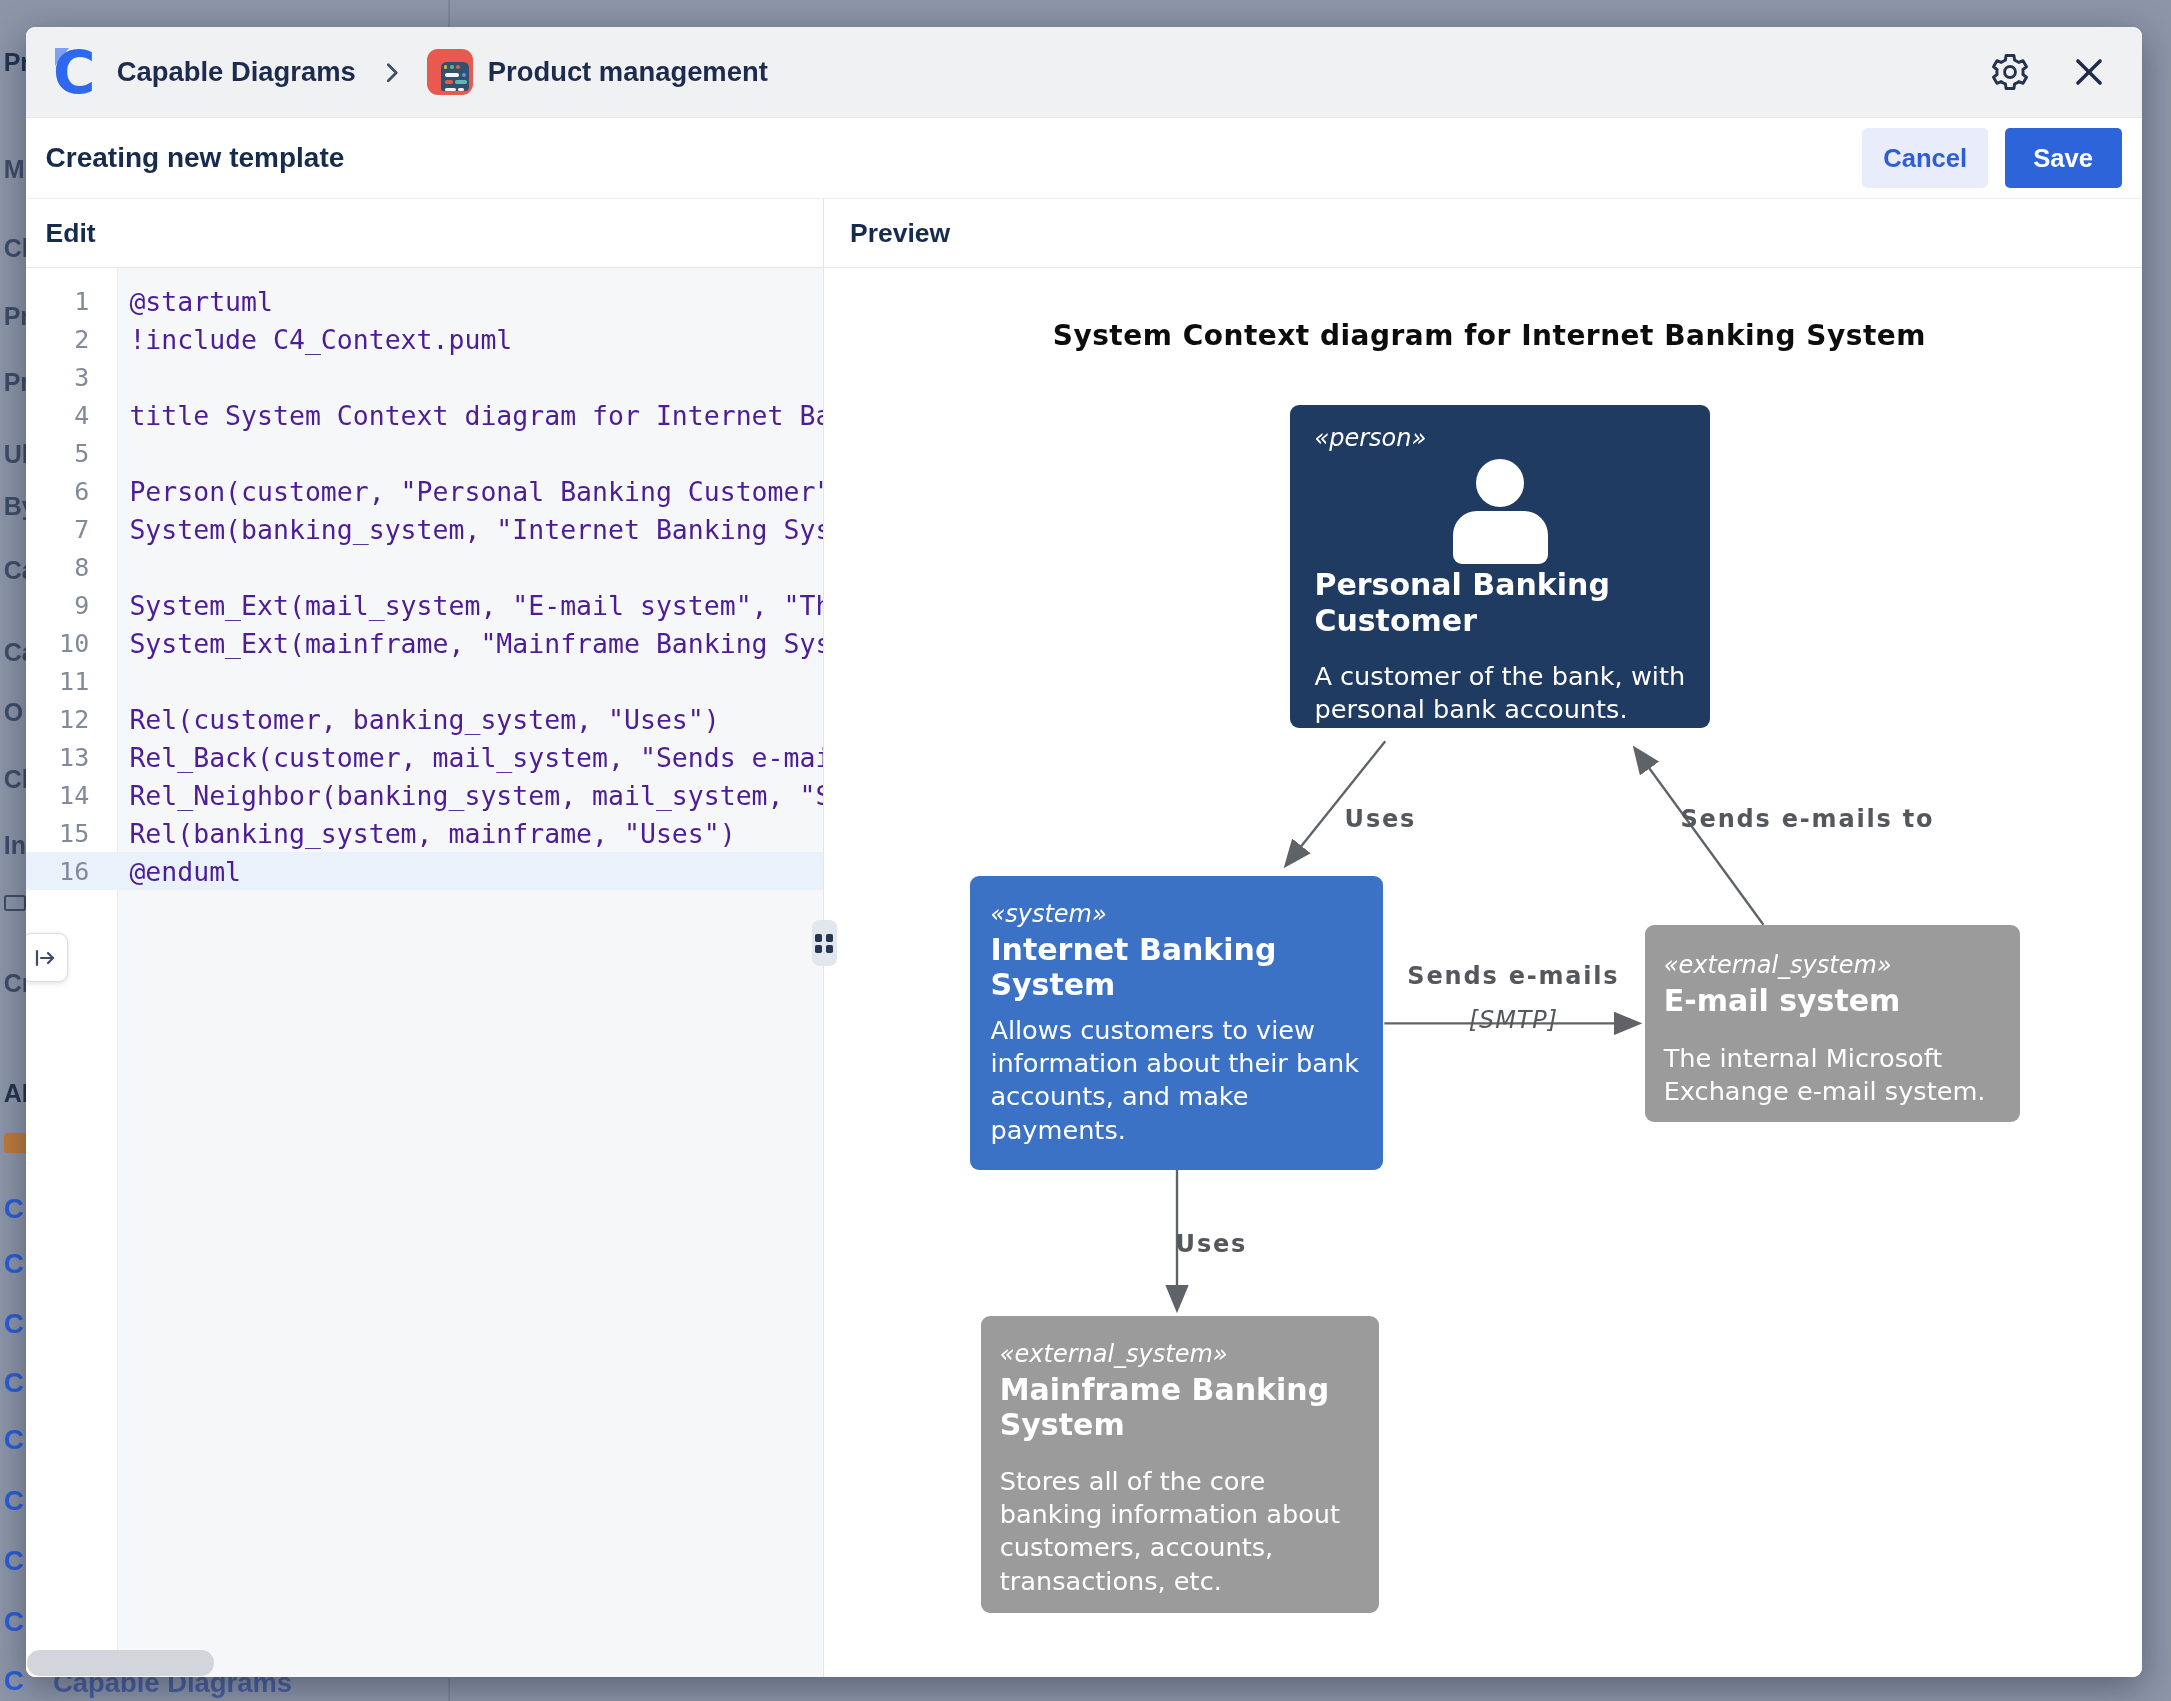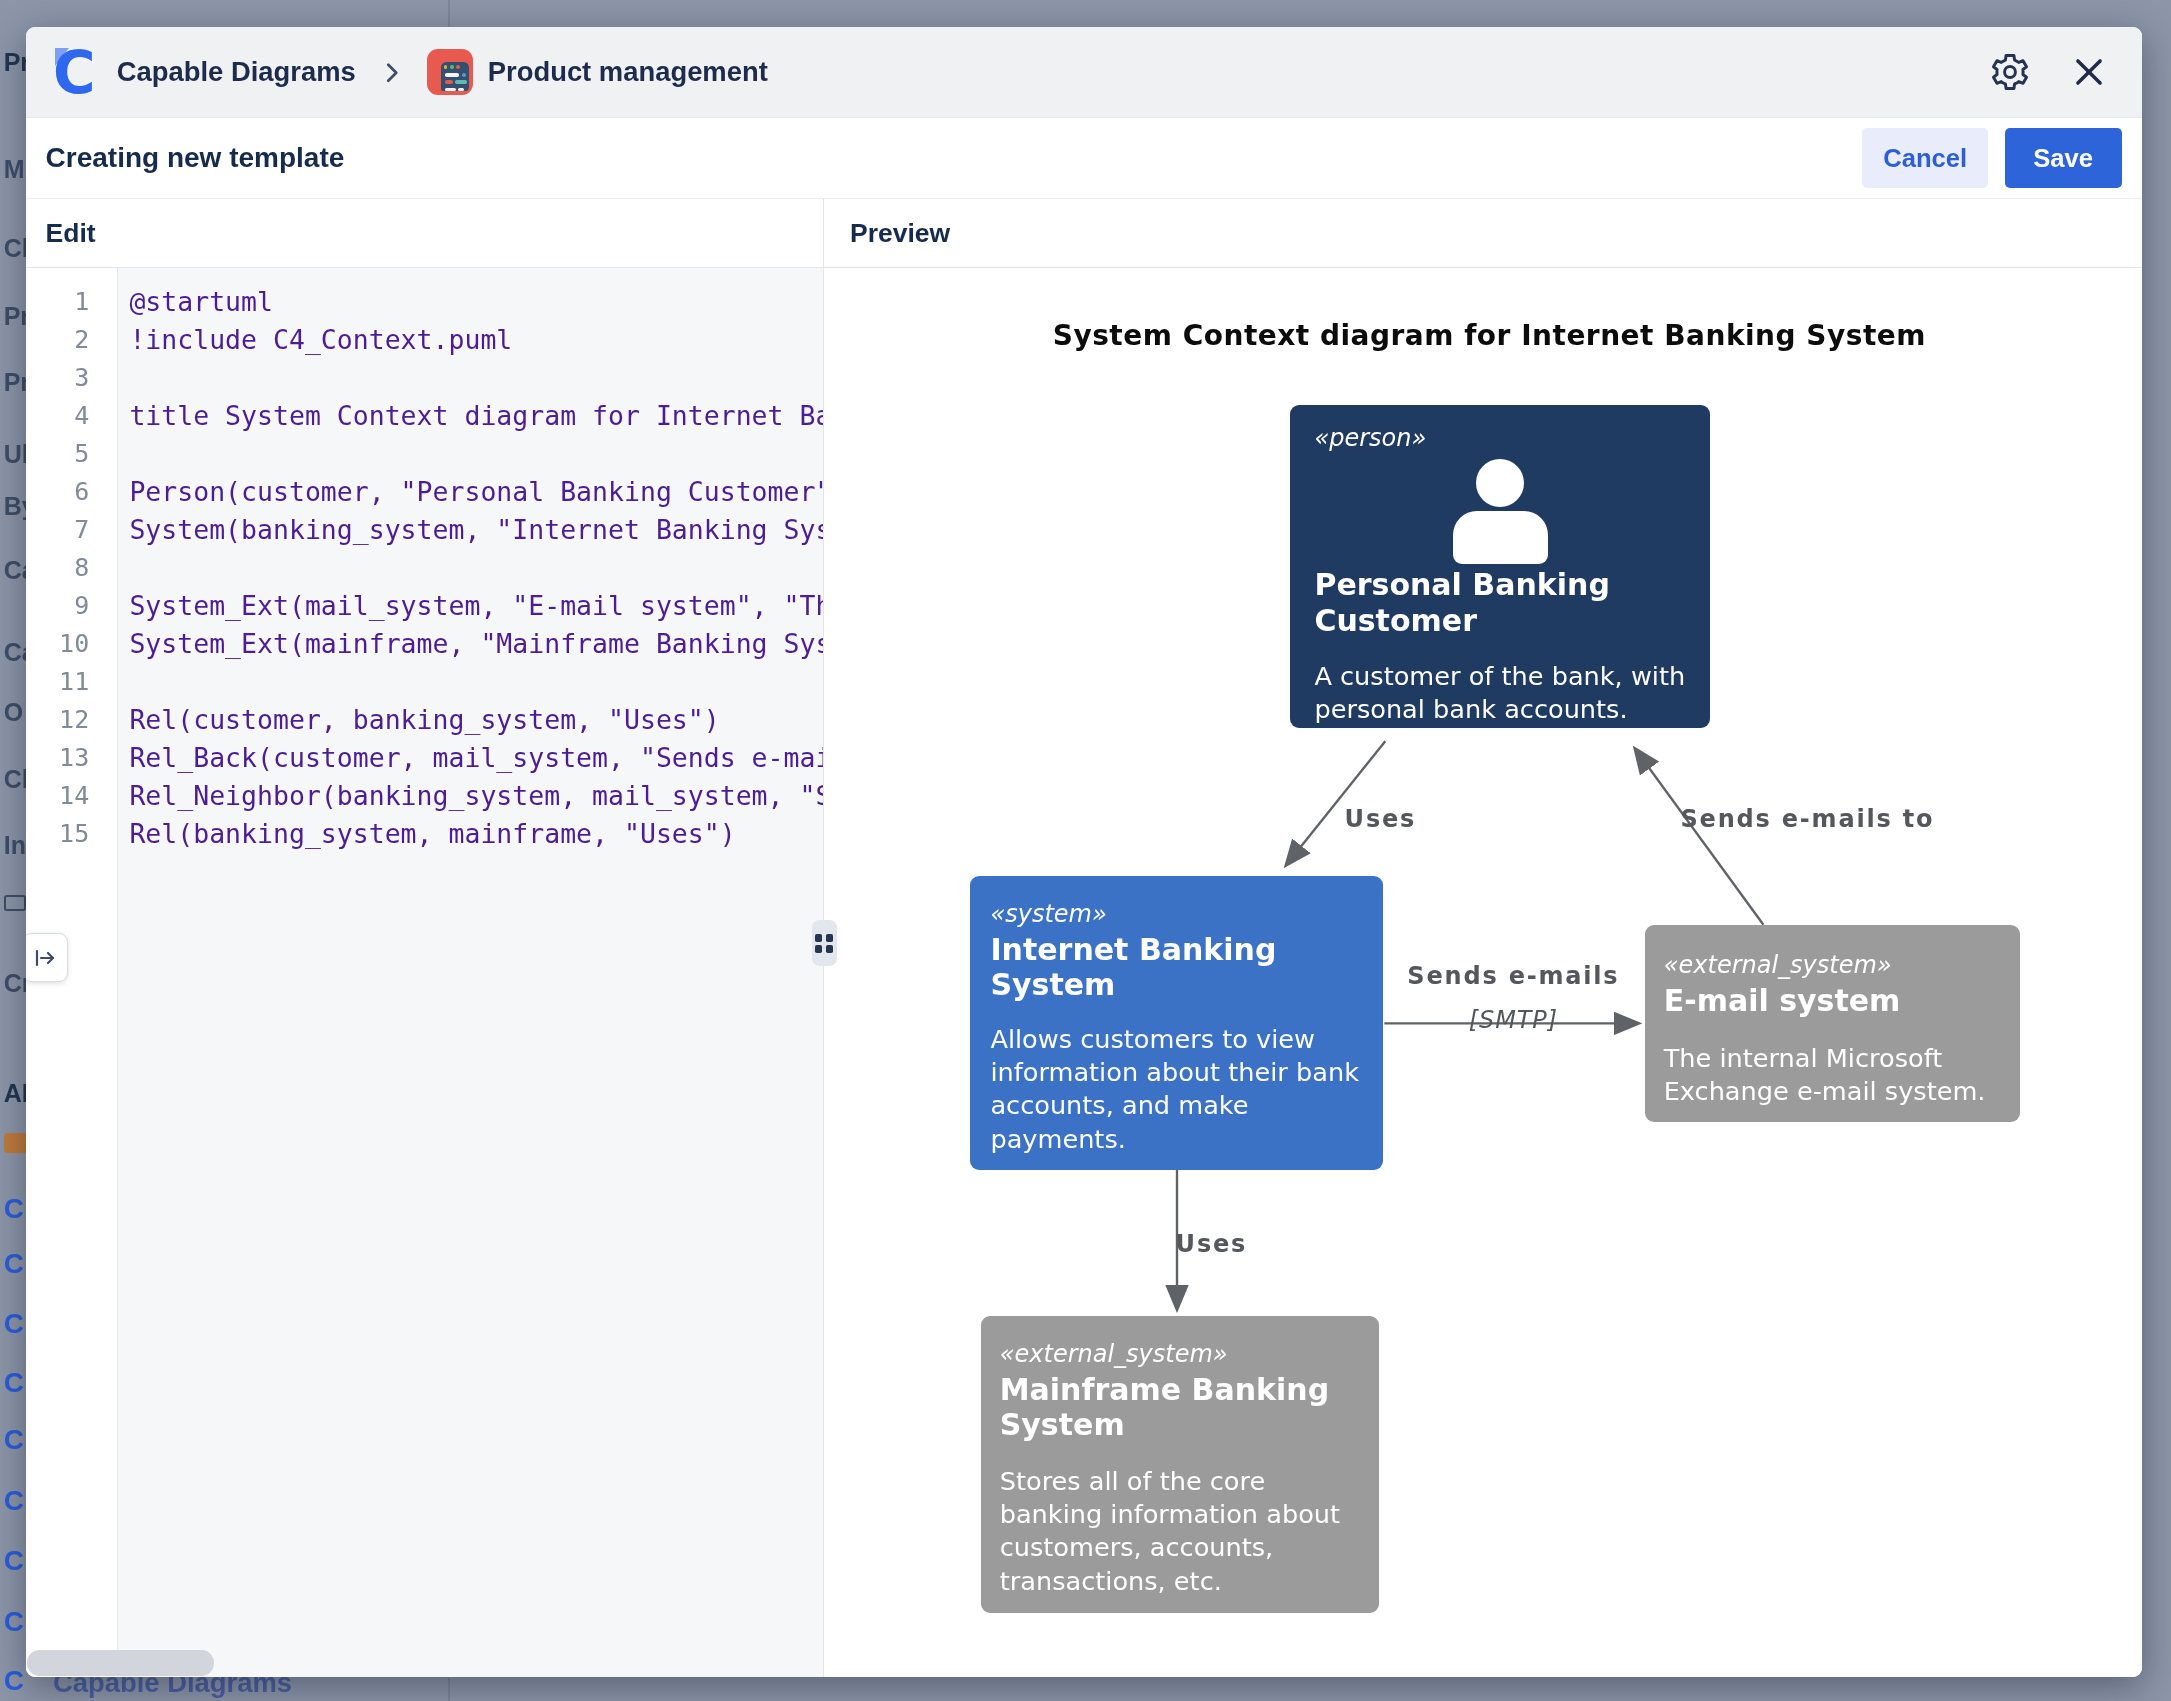--- a/index.html
+++ b/index.html
@@ -107,21 +107,21 @@
     font-family:"DejaVu Sans", sans-serif; font-size:28px; font-weight:bold; color:#0c0c0c;
     white-space:nowrap; letter-spacing:0.5px; }
   .dg-box { position:absolute; border-radius:9.1px; color:#ffffff; text-align:left;
     font-family:"DejaVu Sans", sans-serif; }
   .dg-box .st { font-size:24px; font-style:italic; }
   .dg-box .ti { font-size:30px; font-weight:bold; line-height:1.18; margin-top:3.7px; }
   .dg-box .de { font-size:25.6px; line-height:1.3; }
   .box-person { left:466px; top:137px; width:420px; height:323px; padding:18.3px 24px 0; }
   .box-person .de { margin-top:22px; }
   .box-system { left:146px; top:608px; width:413px; height:294px; padding:24px 20px 0; }
-  .box-system .de { margin-top:20px; }
+  .box-system .de { margin-top:11px; }
   .box-email { left:821px; top:657px; width:375px; height:197px; padding:25.6px 18.3px 0; }
   .box-email .de { margin-top:24px; }
   .box-mainframe { left:157px; top:1048px; width:398px; height:297px; padding:24px 18.3px 0; }
   .box-mainframe .de { margin-top:22px; }
   .person-figure { width:101px; margin:7.3px auto 0; }
   .person-figure .head { width:48px; height:48px; border-radius:50%; background:#fff; margin:0 auto; }
   .person-figure .torso { width:95px; height:53px; background:#fff; margin:3.7px auto 0;
     border-radius:24px 24px 9.1px 9.1px; }
   .dg-arrows { position:absolute; left:0; top:0; }
   .dg-label { position:absolute; transform:translateX(-50%); white-space:nowrap;
@@ -287,20 +287,24 @@
               <span class="ed-txt">Rel_Back(customer, mail_system, "Sends e-mai</span>
             </div>
             <div class="ed-line">
               <span class="ed-num">14</span>
               <span class="ed-txt">Rel_Neighbor(banking_system, mail_system, "S</span>
             </div>
             <div class="ed-line">
               <span class="ed-num">15</span>
               <span class="ed-txt">Rel(banking_system, mainframe, "Uses")</span>
             </div>
+            <div class="ed-line active">
+              <span class="ed-num">16</span>
+              <span class="ed-txt">@enduml</span>
+            </div>
           </div>
       <div class="h-scrollbar"></div>
     </div>
 
     <div class="divider-cell"></div>
 
     <div class="preview">
       <div class="dg-title">System Context diagram for Internet Banking System</div>
 
       <svg class="dg-arrows" width="1318" height="1403" viewBox="0 0 1442 1536">

